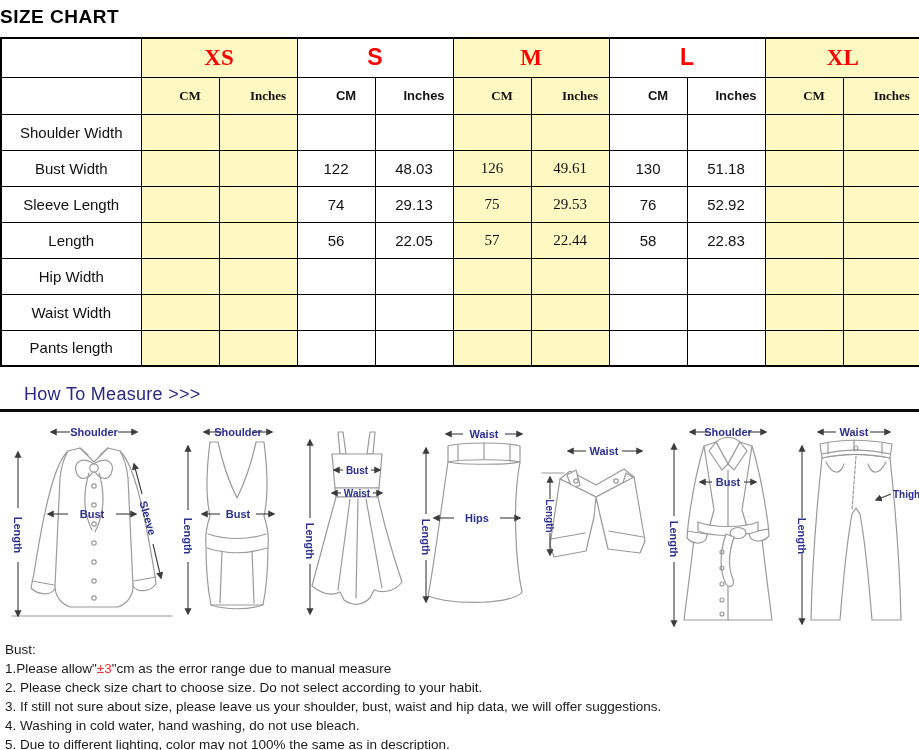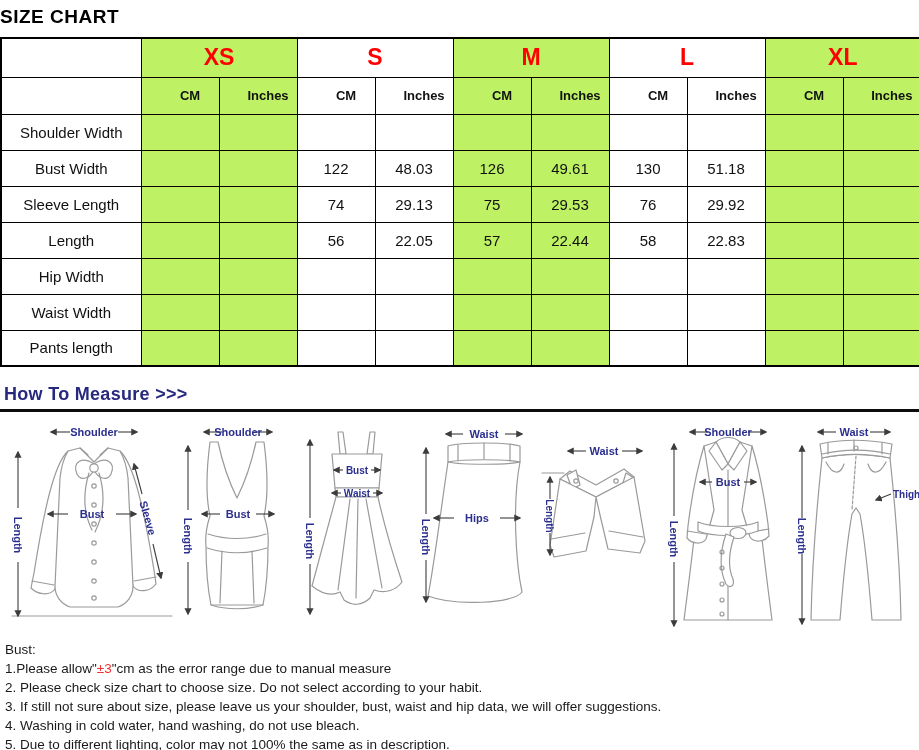--- a/index.html
+++ b/index.html
@@ -5,30 +5,30 @@
   * { box-sizing: border-box; margin: 0; padding: 0; }
   html,body { width: 919px; background: #fff; font-family: "Liberation Sans", sans-serif; }
   .page { width: 919px; height: 750px; overflow: hidden; background: #fff; }
 
   
   .title { text-align: left; font-size: 19px; font-weight: bold; color: #000; padding-top: 6px; letter-spacing: .5px; }
 
   
   table.size-chart { border-collapse: collapse; table-layout: fixed; width: 919px; margin-top: 9px; border: 2px solid #000; }
   table.size-chart th, table.size-chart td { border: 1px solid #000; text-align: center; vertical-align: middle; overflow: hidden; background: #fff; }
-  table.size-chart .g { background: #bef264; }
+  table.size-chart .g { background: #fef9c3; font-family: Liberation Serif, serif; }
   tr.size-row th { height: 39px; }
   tr.unit-row th { height: 37px; }
   table.size-chart tbody td { height: 36px; font-size: 15px; color: #111; }
   .size-label { color: #ff0000; font-size: 23px; font-weight: bold; }
   .unit-label { font-size: 13px; font-weight: bold; color: #111; padding-left: 20px; }
   td.rowlabel { font-size: 13.5px; color: #111; }
 
   
-  .measure-heading { margin: 17px 0 4px 4px; font-size: 18px; font-weight: bold; color: #27297e; letter-spacing: .3px; }
+  .measure-heading { margin: 17px 0 4px 24px; font-size: 18px; font-weight: normal; color: #27297e; letter-spacing: .3px; }
   .rule { height: 3px; background: #0c0c0c; width: 919px; }
 
   .figures { display: flex; justify-content: space-between; align-items: flex-start; padding: 6px 4px 0 4px; height: 218px; }
   .fig { flex: 0 0 auto; }
   .fig.center { align-self: center; }
   .dim { stroke: #3c3c3c; stroke-width: 1.1; fill: none; }
   .gar { stroke: #9a9a9a; stroke-width: 1.2; fill: none; stroke-linejoin: round; stroke-linecap: round; }
   .garf { stroke: #9a9a9a; stroke-width: 1.2; fill: #fff; stroke-linejoin: round; }
   .lbl { fill: #2b2f8e; font-family: "Liberation Sans", sans-serif; font-size: 11px; font-weight: bold; }
   .lbl.sm { font-size: 10px; }
@@ -111,21 +111,21 @@
         </tr>
         <tr>
           <td class="rowlabel">Sleeve Length</td>
           <td class="g"></td>
           <td class="g"></td>
           <td>74</td>
           <td>29.13</td>
           <td class="g">75</td>
           <td class="g">29.53</td>
           <td>76</td>
-          <td>29.92</td>
+          <td>52.92</td>
           <td class="g"></td>
           <td class="g"></td>
         </tr>
         <tr>
           <td class="rowlabel">Length</td>
           <td class="g"></td>
           <td class="g"></td>
           <td>56</td>
           <td>22.05</td>
           <td class="g">57</td>

